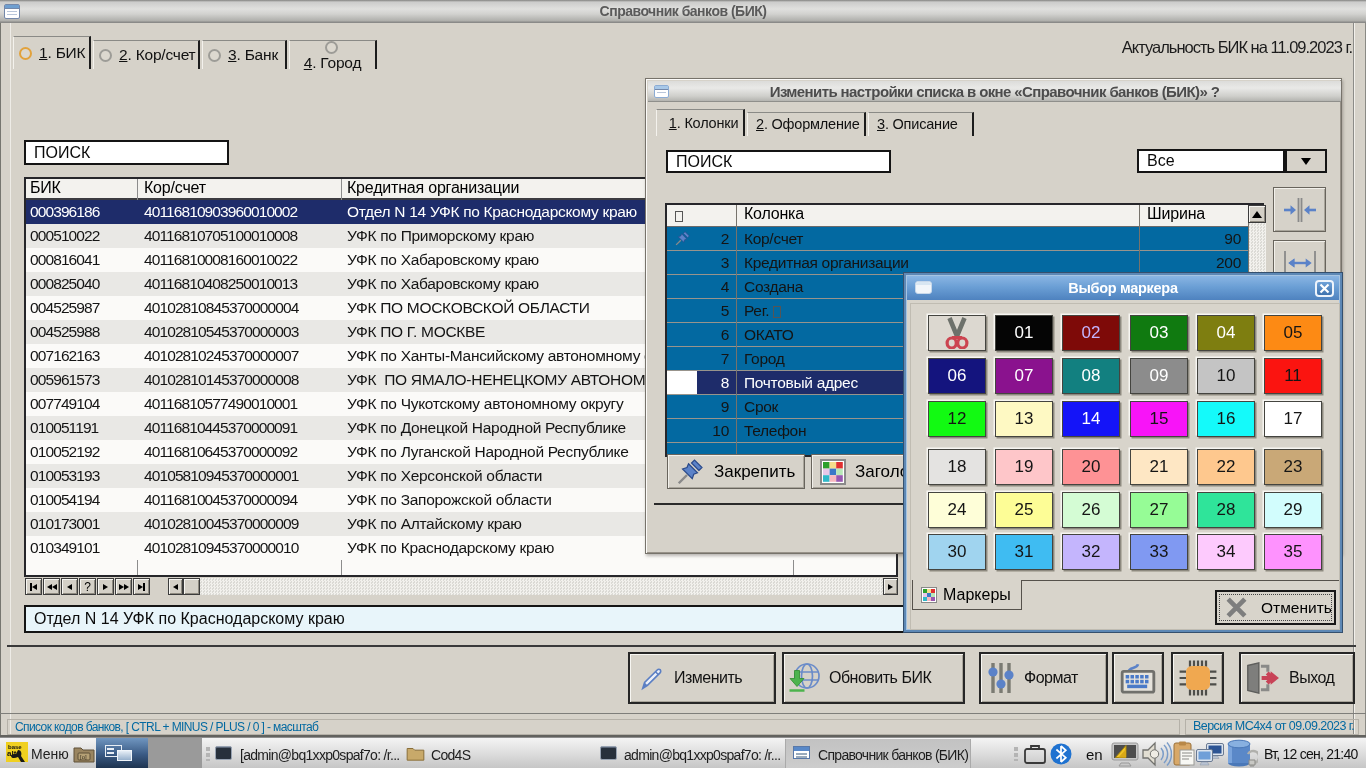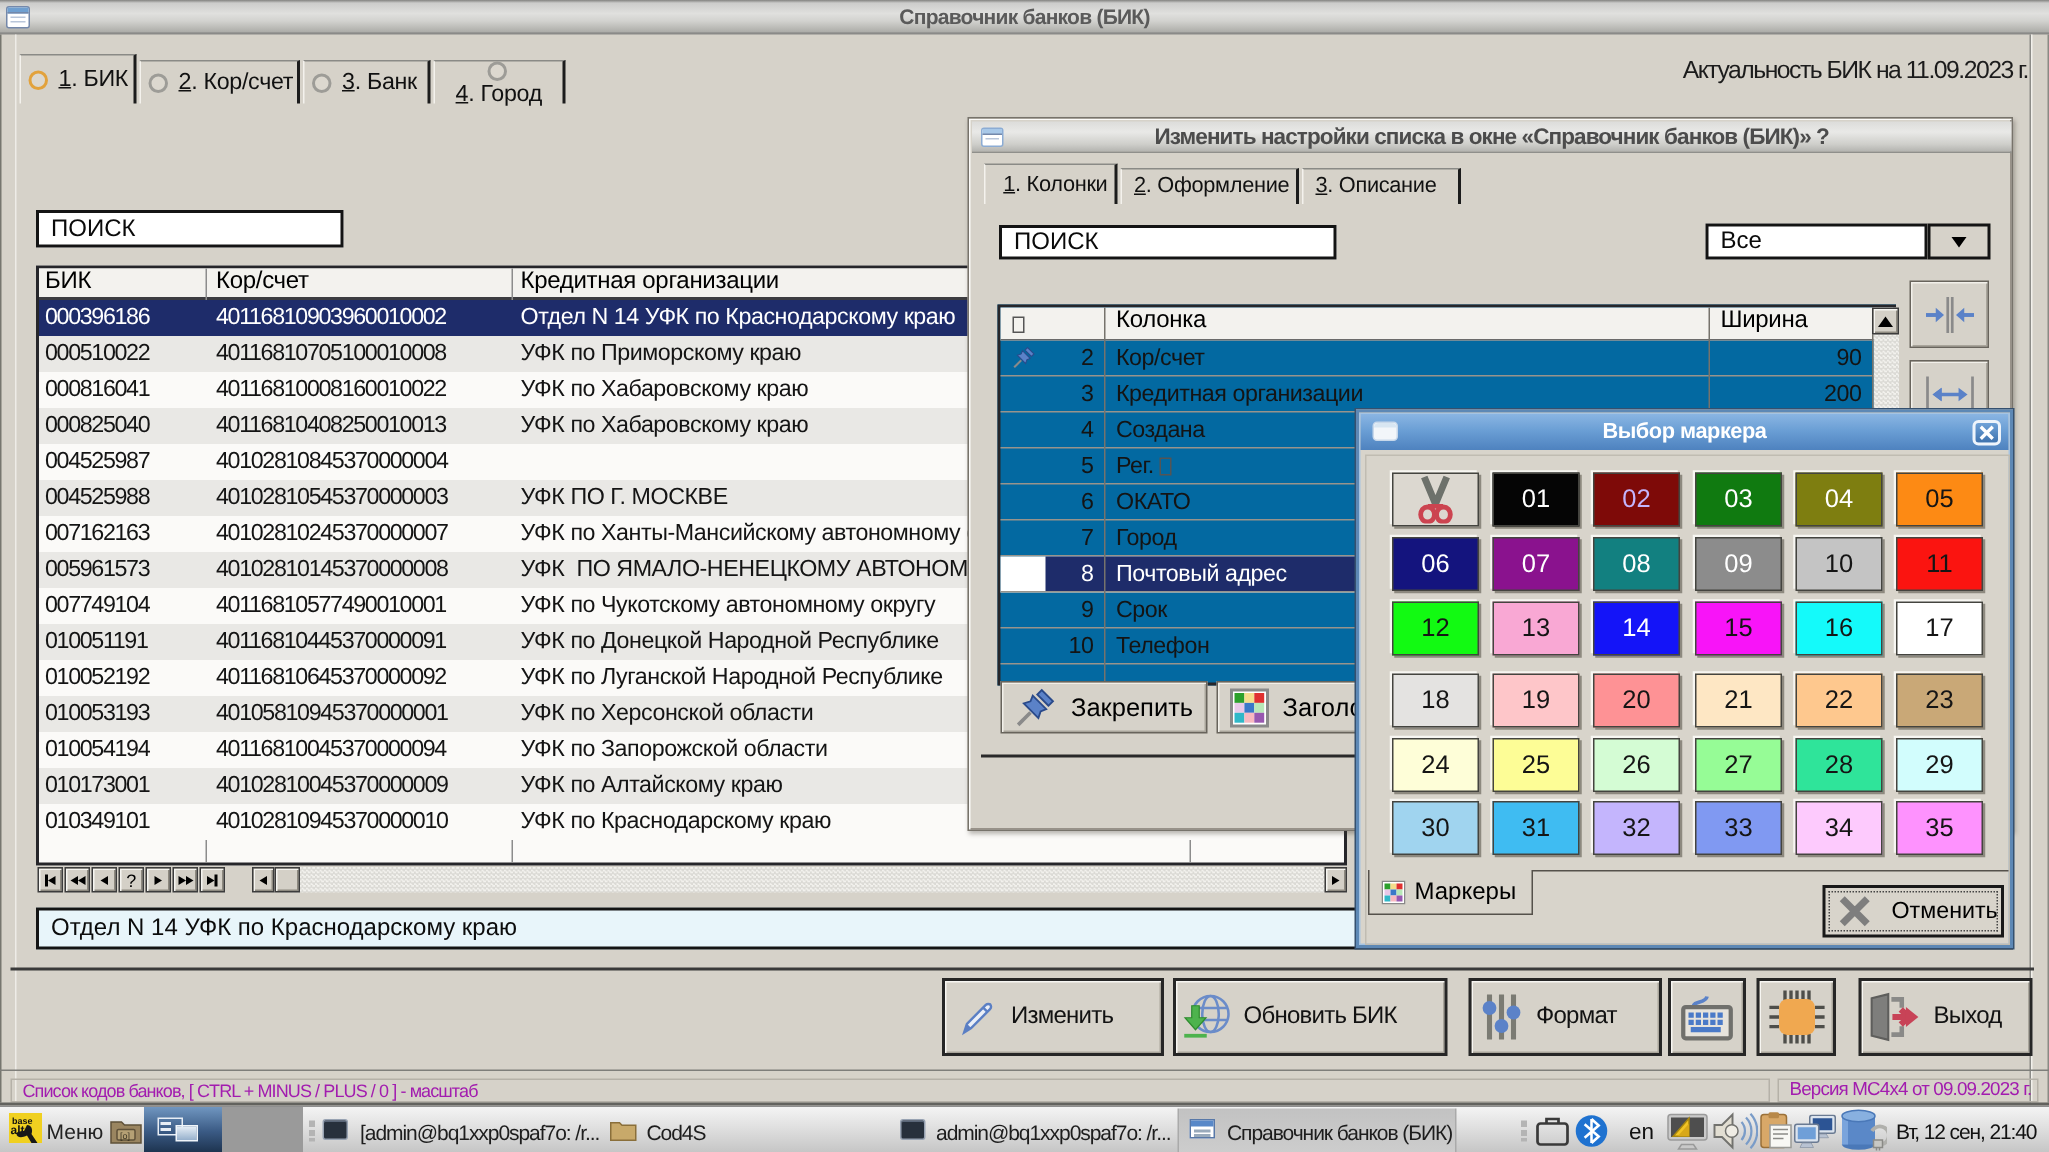--- a/index.html
+++ b/index.html
@@ -48,21 +48,21 @@
   #statusbox { left:24px; top:605px; width:1318px; height:28px; background:#e8f5fa; border:2px solid #141414;
      font-size:16px; line-height:24px; padding-left:8px; color:#0c0c0c; }
 
   #sepline { left:7px; top:645px; width:1349px; height:2px; background:#3a3a3a; }
 
   .toolbtn { top:652px; height:52px; background:#d6d2c9; border:2px solid #262626;
      box-shadow:inset 1px 1px 0 #f7f6f2, inset -1px -1px 0 #a9a59b;
      display:flex; align-items:center; font-size:16px; letter-spacing:-0.5px; color:#121212; white-space:nowrap; }
 
   #statusline { left:0; top:713px; width:1366px; height:1px; background:#7e7e7a; }
-  .sbpanel { top:719px; height:16px; border:1px solid #b5b1a8; font-size:13px; color:#a21caf; line-height:14px; }
+  .sbpanel { top:719px; height:16px; border:1px solid #b5b1a8; font-size:13px; color:#0369a1; line-height:14px; }
   #mainbottom { left:0; top:735px; width:1366px; height:2px; background:#62625e; }
 
   
   #dlg1 { left:645px; top:78px; width:697px; height:476px; background:#d6d2c9;
      border:1px solid #77736b; box-shadow:inset 1px 1px 0 #fcfbf9, inset -1px -1px 0 #989289, 1px 2px 3px rgba(60,55,45,.35); }
   #dlg1 .dtitle { position:absolute; left:2px; top:2px; width:693px; height:21px;
      background:linear-gradient(180deg,#dcdcda 0,#e9e9e7 35%,#cfcfcb 75%,#b4b4b0 100%);
      border-bottom:1px solid #8f8f8b; text-align:center; font-weight:bold; font-size:15px; letter-spacing:-0.6px; color:#4c4c4c; line-height:21px; }
   .dtab { position:absolute; background:#d6d2c9; border-top:1px solid #8a8a86; border-left:1px solid #f4f2ed;
      border-right:2px solid #1c1c1c; font-size:14.5px; color:#111; line-height:26px; padding-left:8px; white-space:nowrap; letter-spacing:-0.2px; }
@@ -160,20 +160,21 @@
       <span class="c3">УФК по Хабаровскому краю</span>
     </div>
     <div class="mrow ev" style="top:93px;">
       <span class="c1">000825040</span>
       <span class="c2">40116810408250010013</span>
       <span class="c3">УФК по Хабаровскому краю</span>
     </div>
     <div class="mrow od" style="top:117px;">
       <span class="c1">004525987</span>
       <span class="c2">40102810845370000004</span>
+      <span class="c3">УФК ПО МОСКОВСКОЙ ОБЛАСТИ</span>
     </div>
     <div class="mrow ev" style="top:141px;">
       <span class="c1">004525988</span>
       <span class="c2">40102810545370000003</span>
       <span class="c3">УФК ПО Г. МОСКВЕ</span>
     </div>
     <div class="mrow od" style="top:165px;">
       <span class="c1">007162163</span>
       <span class="c2">40102810245370000007</span>
       <span class="c3">УФК по Ханты-Мансийскому автономному округу</span>
@@ -485,21 +486,21 @@
       <div class="swatch" style="left:224px;top:40px;background:#107a10;color:#fff;">03</div>
       <div class="swatch" style="left:291px;top:40px;background:#7e7e10;color:#fff;">04</div>
       <div class="swatch" style="left:358px;top:40px;background:#fd8a14;color:#151515;">05</div>
       <div class="swatch" style="left:22px;top:83px;background:#14147e;color:#fff;">06</div>
       <div class="swatch" style="left:89px;top:83px;background:#8a128e;color:#fff;">07</div>
       <div class="swatch" style="left:156px;top:83px;background:#128080;color:#fff;">08</div>
       <div class="swatch" style="left:224px;top:83px;background:#8c8c8c;color:#fff;">09</div>
       <div class="swatch" style="left:291px;top:83px;background:#c4c4c4;color:#151515;">10</div>
       <div class="swatch" style="left:358px;top:83px;background:#fb1410;color:#151515;">11</div>
       <div class="swatch" style="left:22px;top:126px;background:#12fa12;color:#151515;">12</div>
-      <div class="swatch" style="left:89px;top:126px;background:#f9a8d4;color:#151515;">13</div>
+      <div class="swatch" style="left:89px;top:126px;background:#fef9c3;color:#151515;">13</div>
       <div class="swatch" style="left:156px;top:126px;background:#1414f8;color:#fff;">14</div>
       <div class="swatch" style="left:224px;top:126px;background:#f814f8;color:#151515;">15</div>
       <div class="swatch" style="left:291px;top:126px;background:#14fafa;color:#151515;">16</div>
       <div class="swatch" style="left:358px;top:126px;background:#ffffff;color:#151515;">17</div>
       <div class="swatch" style="left:22px;top:174px;background:#e4e3e1;color:#151515;">18</div>
       <div class="swatch" style="left:89px;top:174px;background:#fec6c9;color:#151515;">19</div>
       <div class="swatch" style="left:156px;top:174px;background:#fe9295;color:#151515;">20</div>
       <div class="swatch" style="left:224px;top:174px;background:#fee7c4;color:#151515;">21</div>
       <div class="swatch" style="left:291px;top:174px;background:#fec88e;color:#151515;">22</div>
       <div class="swatch" style="left:358px;top:174px;background:#c9a877;color:#151515;">23</div>

